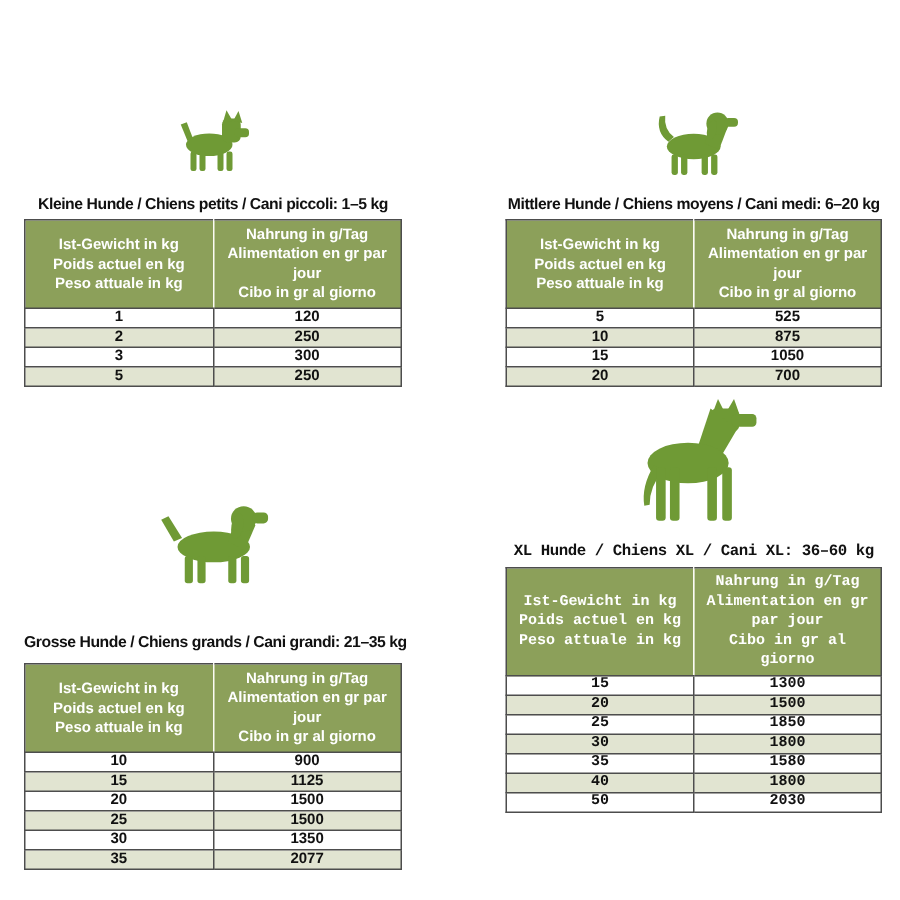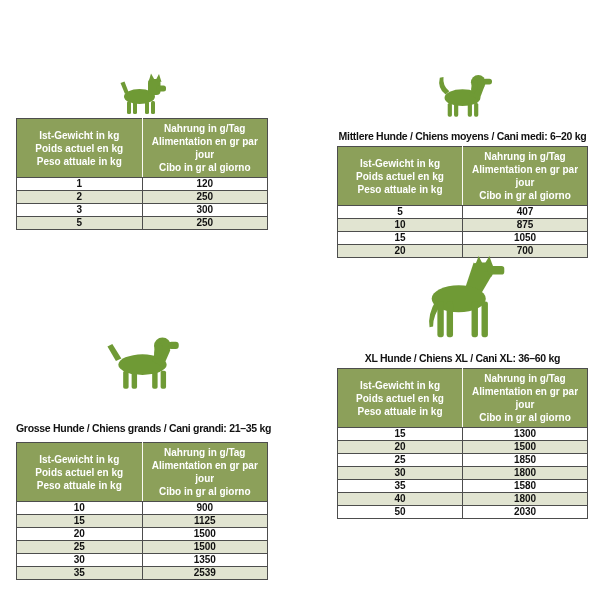--- a/index.html
+++ b/index.html
@@ -26,21 +26,21 @@
   .feed thead th:first-child{border-right-color:#fbfbf4;}
   .feed td{
     font-size:10px;line-height:12px;height:12px;padding:0 2px;
     text-align:center;font-weight:bold;background:#ffffff;
     border:1px solid var(--border,#4d4d4d);
   }
   .feed tbody tr:nth-of-type(even) td{background:var(--row_alt,#e1e4d1);}
   #q-small {left:16px; top:66px; width:252px;}
   #q-medium{left:337px;top:66px; width:251px;}
   #q-large {left:16px; top:330px;width:252px;}
-  #q-xl    {left:337px;top:254px;width:251px;}
+  #q-xl    {left:337px;top:264px;width:251px;font-family:Liberation Mono, monospace;}
   #q-small  .dog-wrap{height:52px;}
   #q-medium .dog-wrap{height:52px;}
   #q-large  .dog-wrap{height:60px;}
   #q-xl     .dog-wrap{height:86px;}
   #q-large h2.title{margin-bottom:8px;margin-top:32px;}
 </style>
 </head>
 <body>
 
 <div class="canvas">
@@ -53,20 +53,21 @@
         <rect x="20" y="56" width="8" height="26" rx="3"></rect>
         <rect x="32" y="56" width="8" height="26" rx="3"></rect>
         <rect x="56" y="56" width="8" height="26" rx="3"></rect>
         <rect x="68" y="56" width="8" height="26" rx="3"></rect>
         <rect x="62" y="12" width="25" height="32" rx="8"></rect>
         <polygon points="63,18 68,1 76,15"></polygon>
         <polygon points="77,15 84,2 89,18"></polygon>
         <rect x="79" y="25" width="19" height="12" rx="5"></rect>
       </svg>
     </div>
+    <h2 class="title">Kleine Hunde / Chiens petits / Cani piccoli: 1–5 kg</h2>
     <table class="feed">
       <thead>
         <tr>
           <th>Ist-Gewicht in kg
 Poids actuel en kg
 Peso attuale in kg</th>
           <th>Nahrung in g/Tag
 Alimentation en gr par jour
 Cibo in gr al giorno</th>
         </tr>
@@ -120,21 +121,21 @@
 Peso attuale in kg</th>
           <th>Nahrung in g/Tag
 Alimentation en gr par jour
 Cibo in gr al giorno</th>
         </tr>
       </thead>
       <tbody>
 
           <tr>
             <td>5</td>
-            <td>407</td>
+            <td>525</td>
           </tr>
 
           <tr>
             <td>10</td>
             <td>875</td>
           </tr>
 
           <tr>
             <td>15</td>
             <td>1050</td>
@@ -197,21 +198,21 @@
             <td>1500</td>
           </tr>
 
           <tr>
             <td>30</td>
             <td>1350</td>
           </tr>
 
           <tr>
             <td>35</td>
-            <td>2539</td>
+            <td>2077</td>
           </tr>
         </tbody>
     </table>
   </section>
 
   <section class="quad" id="q-xl">
     <div class="dog-wrap">
       <svg width="86" height="84" viewBox="0 0 120 118" aria-hidden="true">
         <polygon points="77,13 82,0 88,12"></polygon>
         <polygon points="90,12 97,0 102,14"></polygon>

